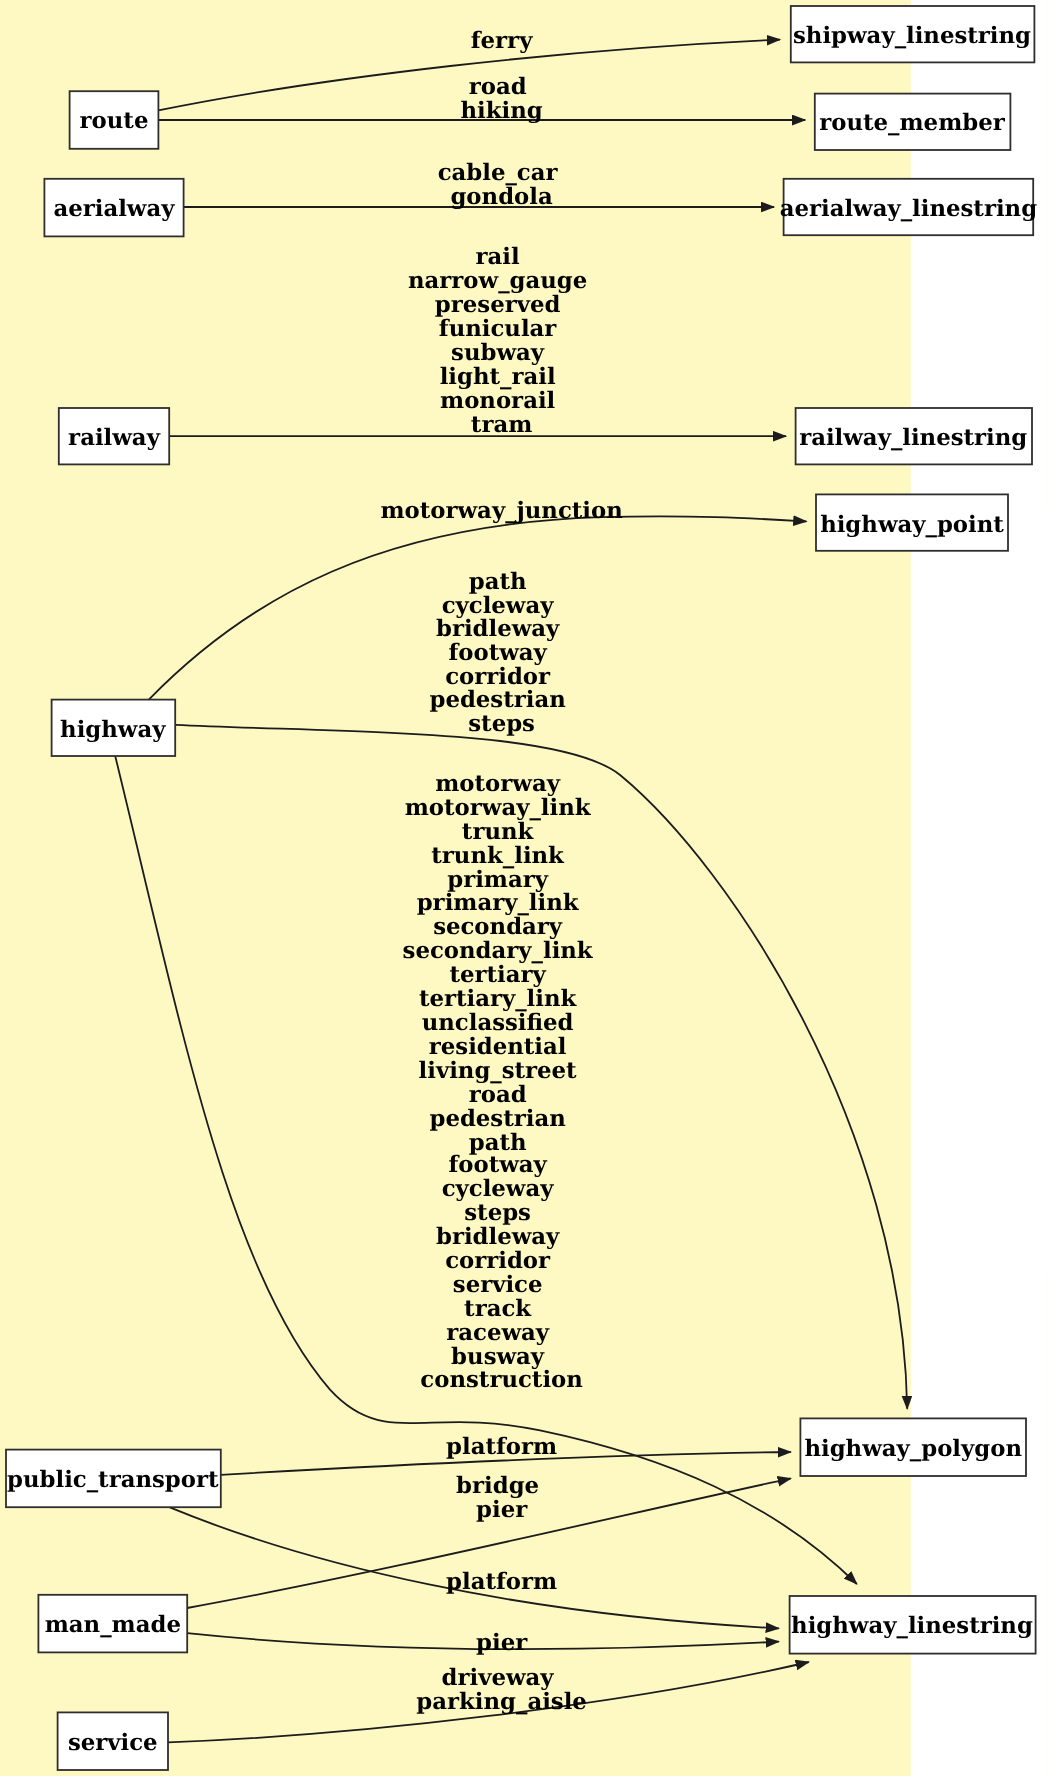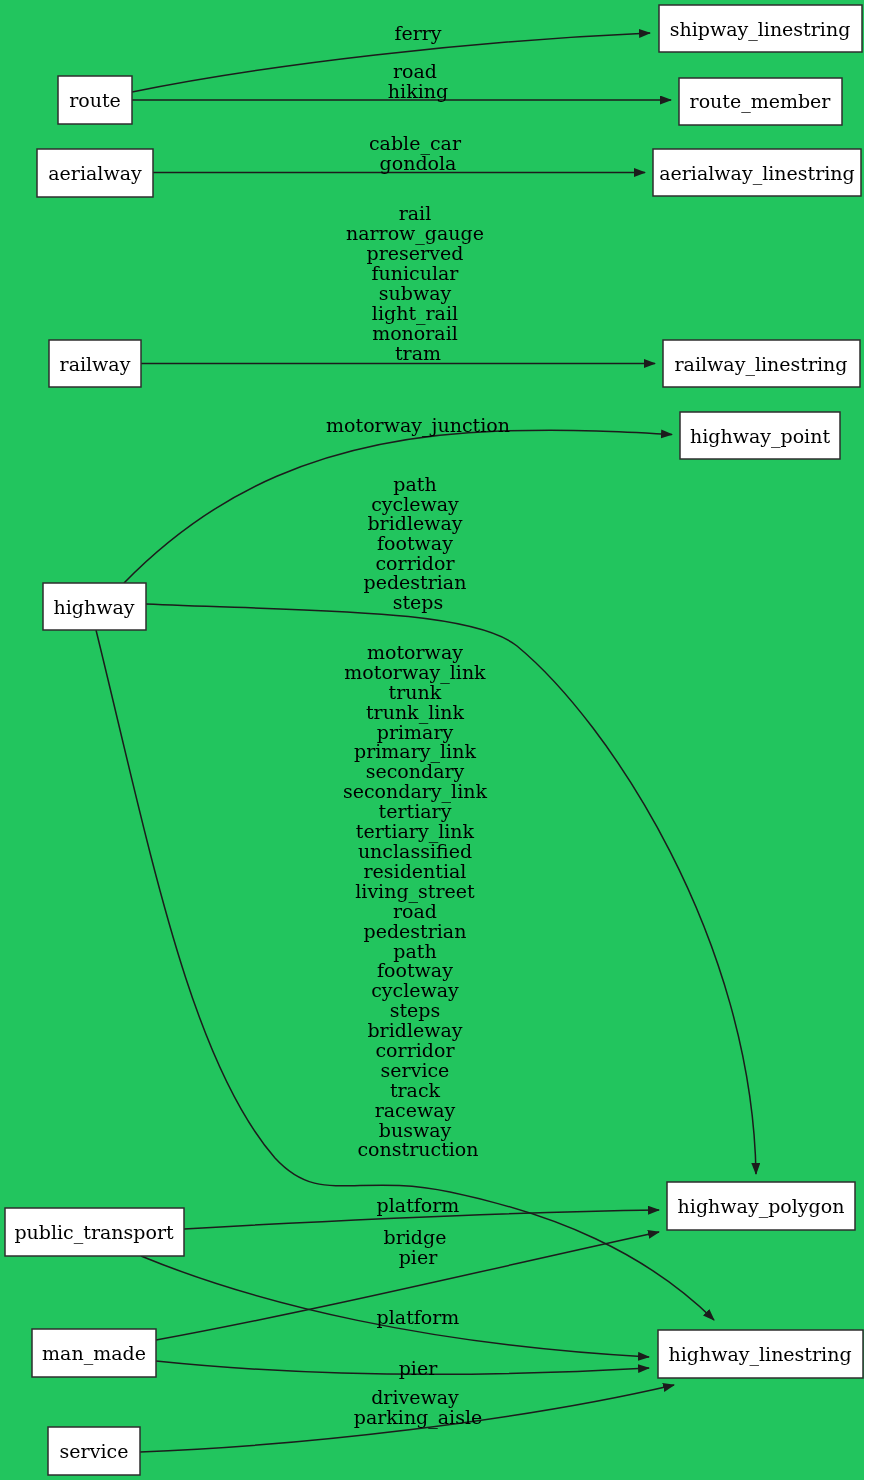--- a/index.html
+++ b/index.html
@@ -1,16 +1,16 @@
 <!DOCTYPE html>
 <html><head>
 <meta charset="utf-8">
 <style>
   html, body { margin: 0; padding: 0; background: #ffffff; }
-  .stage { width: 864px; height: 1480px; position: relative; background: #22c55e; }
+  .stage { width: 759px; height: 1480px; position: relative; background: #fef9c3; font-weight: bold; }
   svg { display: block; }
   text, tspan {
     font-family: "DejaVu Serif", "Liberation Serif", serif;
     font-size: 19px;
     fill: #000000;
   }
   .node-box { fill: #ffffff; stroke: #2e2e2e; stroke-width: 1.5; }
   .node-label { text-anchor: middle; }
   .edge { fill: none; stroke: #1c1c1c; stroke-width: 1.5; }
   .elabel { text-anchor: middle; }

